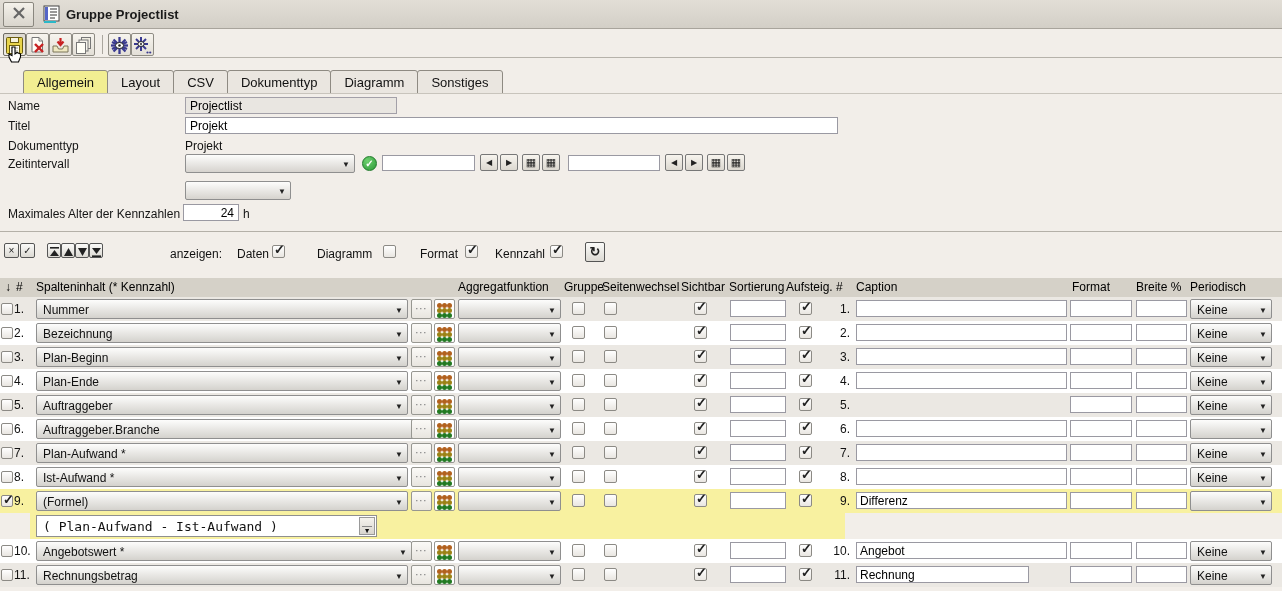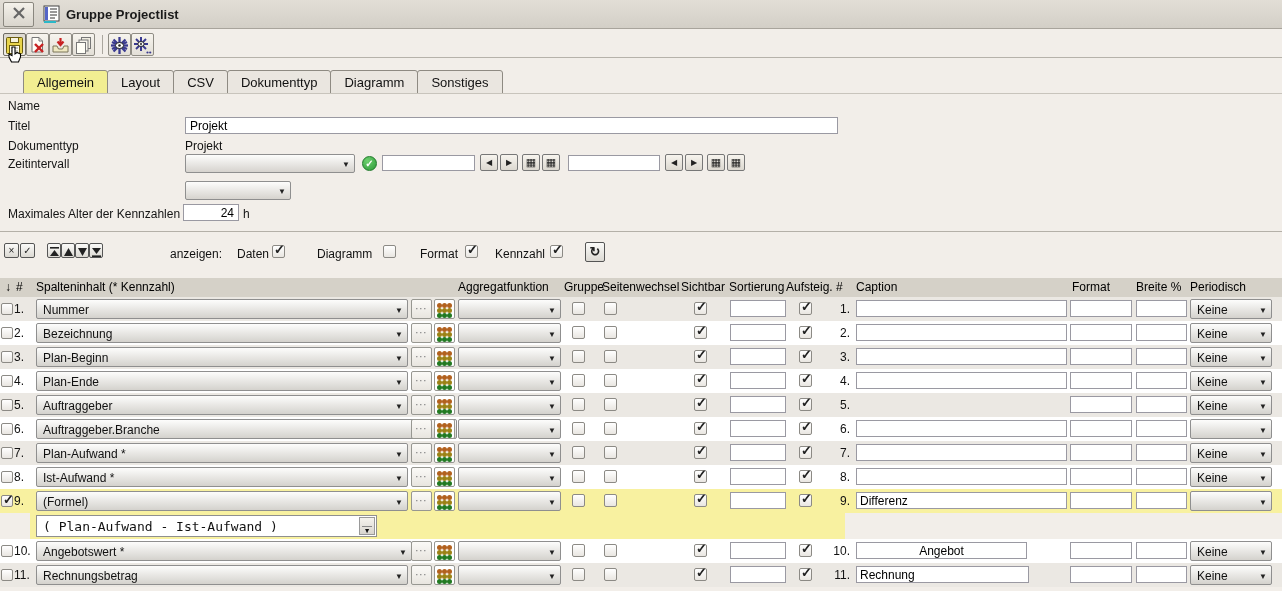--- a/index.html
+++ b/index.html
@@ -177,20 +177,21 @@
     <div class="tab active">Allgemein</div>
     <div class="tab">Layout</div>
     <div class="tab">CSV</div>
     <div class="tab">Dokumenttyp</div>
     <div class="tab">Diagramm</div>
     <div class="tab">Sonstiges</div>
   </div>
   <div class="tabstrip-line"></div>
 
   <span class="flabel" style="left:8px;top:99px">Name</span>
+  <input class="tinput ro" style="left: 185px; top: 97px; width: 212px; height: 17px;" readonly="" value="Projectlist">
   <span class="flabel" style="left:8px;top:119px">Titel</span>
   <input class="tinput" style="left: 185px; top: 117px; width: 653px; height: 17px;" value="Projekt">
   <span class="flabel" style="left:8px;top:139px">Dokumenttyp</span>
   <span class="ptext" style="left:185px;top:139px">Projekt</span>
 
   <span class="flabel" style="left:8px;top:157px">Zeitintervall</span>
   <span class="dd" style="left:185px;top:154px;width:170px">
       <span class="arr">▼</span>
     </span>
   <span class="gcheck" style="left:362px;top:156px">✓</span>
@@ -632,21 +633,21 @@
         <span class="cb" style="left:572px;top:5px;width:13px;height:13px"></span>
         <span class="cb" style="left:604px;top:5px;width:13px;height:13px"></span>
         <span class="cb" style="left:694px;top:5px;width:13px;height:13px">
           <i>✓</i>
         </span>
         <input class="rin" style="left: 730px; width: 56px;" value="">
         <span class="cb" style="left:799px;top:5px;width:13px;height:13px">
           <i>✓</i>
         </span>
         <span class="rnum" style="left:820px;width:30px;text-align:right;display:inline-block">10.</span>
-        <input class="rin" style="left: 856px; width: 171px; text-align: center;" value="Angebot">
+        <input class="rin" style="left: 856px; width: 211px;" value="Angebot">
         <input class="rin" style="left: 1070px; width: 62px;" value="">
         <input class="rin" style="left: 1136px; width: 51px;" value="">
         <span class="rowdd" style="left:1190px;width:82px">Keine<span class="arr">▼</span></span>
       </div>
       <div class="trow" style="top:563px;height:24px;background:#ebe8e3">
         <span class="cb" style="left:1px;top:6px;width:12px;height:12px"></span>
         <span class="rnum" style="left:14px">11.</span>
         <span class="rowdd" style="left:36px;width:372px">Rechnungsbetrag<span class="arr">▼</span></span>
         <button class="minibtn dots" style="left:411px">···</button>
         <button class="minibtn gridbtn" style="left:434px">

